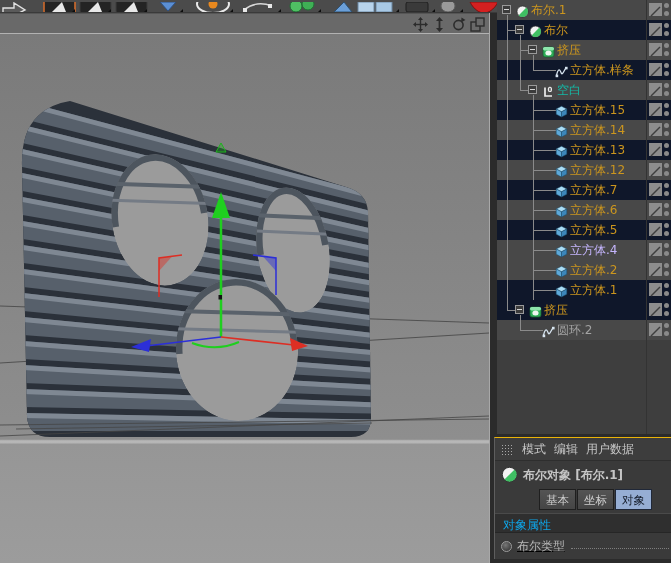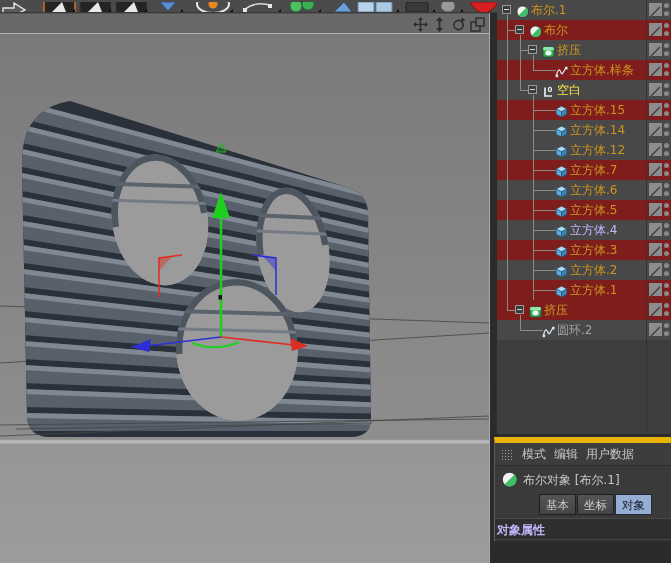--- a/index.html
+++ b/index.html
@@ -19,51 +19,51 @@
   .vp-nav { position:absolute; right:4px; top:3px; display:flex; gap:4px; }
   .vp-nav svg { display:block; }
   .vp-canvas { position:absolute; left:0; top:21px; width:489px; height:529px;
     background:linear-gradient(#7a7a7a 0%, #8e8e8e 76.6%, #b7b7b7 76.9%, #b7b7b7 77.2%, #969696 77.6%, #9c9c9c 100%); }
   .vp-canvas svg { position:absolute; left:0; top:0; }
 
   
   .om-panel { position:absolute; left:497px; top:0; width:174px; height:434px;
     background:#3e3e3e; overflow:hidden; }
   .om-row { position:relative; width:100%; height:20px; }
-  .om-row.alt0 { background:#484848; } .om-row.alt1 { background:#7f1d1d; }
+  .om-row.alt0 { background:#484848; } .om-row.alt1 { background:#0f172a; }
   .tree-line { position:absolute; background:#8a8a8a; }
   .om-expand { position:absolute; top:5px; width:9px; height:9px;
     border:1px solid #9a9a9a; background:#3c3c3c; }
   .om-expand i { position:absolute; left:1px; top:3px; width:5px; height:1px; background:#d6d6d6; }
   .om-icon { position:absolute; top:3px; width:13px; height:13px; }
   .om-label { position:absolute; top:3px; font-size:12px; line-height:14px; white-space:nowrap; }
   .om-divider { position:absolute; left:149px; top:0; width:1px; height:434px; background:#333; }
   .om-swatch { position:absolute; left:152px; top:3px; width:13px; height:13px; background:#8d8d8d; }
   .om-dot { position:absolute; left:167px; width:5px; height:5px; border-radius:50%; background:#8a8a8a; }
 
   
-  .am-panel { position:absolute; left:494px; top:437px; width:177px; height:104px;
-    background:#3a3a3a; border-left:1px solid #5e5e5e; border-top:6px solid #eab308; overflow:hidden; }
+  .am-panel { position:absolute; left:494px; top:437px; width:177px; height:122px;
+    background:#3a3a3a; border-left:1px solid #5e5e5e; border-top:1px solid #eab308; overflow:hidden; }
   .am-menubar { position:absolute; left:0; top:0; width:100%; height:23px;
     background:#3d3d3d; border-bottom:1px solid #2e2e2e;
     display:flex; align-items:center; padding-left:6px; gap:8px; }
   .am-grip { width:13px; height:11px;
     background-image:radial-gradient(#a8a8a8 0.8px, transparent 1px);
     background-size:3px 3px; }
   .am-menu-item { font-size:12px; color:#c6c6c6; }
-  .am-objrow { position:absolute; left:0; top:23px; width:100%; height:26px; }
+  .am-objrow { position:absolute; left:0; top:23px; width:100%; height:26px;font-weight:bold; }
   .am-objrow svg { position:absolute; left:6px; top:5px; }
   .am-objtitle { position:absolute; left:28px; top:6px; font-size:12px; color:#c6c6c6; white-space:nowrap; }
   .am-tabs { position:absolute; left:4px; top:51px; display:flex;margin-left:40px; }
   .am-tab { height:21px; padding:0 6px; font-size:11.5px; line-height:20px; color:#cfcfcf;
     background:linear-gradient(#545454,#454545); border:1px solid #1f1f1f; margin-right:1px; }
   .am-tab.sel { background:#96aed4; color:#141c2a; border-color:#202838; }
   .am-section { position:absolute; left:0; top:75px; width:100%; height:20px;
     background:#2f2f2f; border-top:1px solid #4a4a4a; border-bottom:1px solid #262626; }
-  .am-section span { margin-left:2px; font-size:12px; font-weight:bold; color:#c4b5fd; line-height:19px; display:inline-block; }
+  .am-section span { margin-left:8px; font-size:12px; font-weight:normal; color:#0ea5e9; line-height:19px; display:inline-block; }
   .am-prop { position:absolute; left:0; width:100%; height:20px; display:flex; align-items:center;text-decoration:underline; }
   .am-radio { width:11px; height:11px; margin-left:6px; border-radius:50%;
     border:1px solid #9b9b9b; background:radial-gradient(circle at 40% 35%, #787878 0%, #3c3c3c 75%); flex:none; }
   .am-prop-label { margin-left:5px; font-size:12px; color:#b6b6b6; white-space:nowrap; }
   .am-leader { flex:1; border-bottom:1px dotted #7e7e7e; margin:0 2px 4px 6px; height:10px; }
 </style>
 </head>
 <body>
 
 <div class="stage">
@@ -331,21 +331,21 @@
         <div class="tree-line" style="left:23px;top:10px;width:9px;height:1px"></div>
         <div class="tree-line" style="left:10px;top:0px;width:1px;height:20px"></div>
         <div class="tree-line" style="left:36px;top:15px;width:1px;height:5px"></div>
         <div class="om-expand" style="left:31px">
           <i></i>
         </div>
         <span class="om-icon" style="left:45px"><svg width="13" height="13">
             <path d="M3,2.5 V11 H10" stroke="#ececec" stroke-width="1.7" fill="none"></path>
             <text x="5.5" y="7" font-size="7" font-weight="bold" fill="#ececec">0</text>
           </svg></span>
-        <span class="om-label" style="left:60px;color:#fde047">空白</span>
+        <span class="om-label" style="left:60px;color:#14b8a6">空白</span>
         <div class="om-swatch"><svg width="13" height="13">
             <line x1="2" y1="11" x2="11" y2="2" stroke="#3f3f3f" stroke-width="1.5"></line>
           </svg></div>
         <div class="om-dot" style="top:3px"></div>
         <div class="om-dot" style="top:11px"></div>
       </div>
       <div class="om-row alt1">
         <div class="tree-line" style="left:36px;top:0px;width:1px;height:20px"></div>
         <div class="tree-line" style="left:36px;top:10px;width:23px;height:1px"></div>
         <div class="tree-line" style="left:10px;top:0px;width:1px;height:20px"></div>
@@ -374,20 +374,38 @@
               <polygon points="11.8,4 6.5,6.8 6.5,12 11.8,9.2" fill="#3c86ba"></polygon>
             </g>
           </svg></span>
         <span class="om-label" style="left:73px;color:#cc961e">立方体.14</span>
         <div class="om-swatch"><svg width="13" height="13">
             <line x1="2" y1="11" x2="11" y2="2" stroke="#3f3f3f" stroke-width="1.5"></line>
           </svg></div>
         <div class="om-dot" style="top:3px"></div>
         <div class="om-dot" style="top:11px"></div>
       </div>
+      <div class="om-row alt1">
+        <div class="tree-line" style="left:36px;top:0px;width:1px;height:20px"></div>
+        <div class="tree-line" style="left:36px;top:10px;width:23px;height:1px"></div>
+        <div class="tree-line" style="left:10px;top:0px;width:1px;height:20px"></div>
+        <span class="om-icon" style="left:58px"><svg width="13" height="13">
+            <g stroke="#1c4c68" stroke-width="0.5">
+              <polygon points="6.5,1.2 11.8,4 6.5,6.8 1.2,4" fill="#aadcf4"></polygon>
+              <polygon points="1.2,4 6.5,6.8 6.5,12 1.2,9.2" fill="#5ea9d9"></polygon>
+              <polygon points="11.8,4 6.5,6.8 6.5,12 11.8,9.2" fill="#3c86ba"></polygon>
+            </g>
+          </svg></span>
+        <span class="om-label" style="left:73px;color:#cc961e">立方体.13</span>
+        <div class="om-swatch"><svg width="13" height="13">
+            <line x1="2" y1="11" x2="11" y2="2" stroke="#3f3f3f" stroke-width="1.5"></line>
+          </svg></div>
+        <div class="om-dot" style="top:3px"></div>
+        <div class="om-dot" style="top:11px"></div>
+      </div>
       <div class="om-row alt0">
         <div class="tree-line" style="left:36px;top:0px;width:1px;height:20px"></div>
         <div class="tree-line" style="left:36px;top:10px;width:23px;height:1px"></div>
         <div class="tree-line" style="left:10px;top:0px;width:1px;height:20px"></div>
         <span class="om-icon" style="left:58px"><svg width="13" height="13">
             <g stroke="#1c4c68" stroke-width="0.5">
               <polygon points="6.5,1.2 11.8,4 6.5,6.8 1.2,4" fill="#aadcf4"></polygon>
               <polygon points="1.2,4 6.5,6.8 6.5,12 1.2,9.2" fill="#5ea9d9"></polygon>
               <polygon points="11.8,4 6.5,6.8 6.5,12 11.8,9.2" fill="#3c86ba"></polygon>
             </g>
@@ -458,38 +476,20 @@
         <div class="tree-line" style="left:36px;top:10px;width:23px;height:1px"></div>
         <div class="tree-line" style="left:10px;top:0px;width:1px;height:20px"></div>
         <span class="om-icon" style="left:58px"><svg width="13" height="13">
             <g stroke="#1c4c68" stroke-width="0.5">
               <polygon points="6.5,1.2 11.8,4 6.5,6.8 1.2,4" fill="#aadcf4"></polygon>
               <polygon points="1.2,4 6.5,6.8 6.5,12 1.2,9.2" fill="#5ea9d9"></polygon>
               <polygon points="11.8,4 6.5,6.8 6.5,12 11.8,9.2" fill="#3c86ba"></polygon>
             </g>
           </svg></span>
         <span class="om-label" style="left:73px;color:#c4b5fd">立方体.4</span>
-        <div class="om-swatch"><svg width="13" height="13">
-            <line x1="2" y1="11" x2="11" y2="2" stroke="#3f3f3f" stroke-width="1.5"></line>
-          </svg></div>
-        <div class="om-dot" style="top:3px"></div>
-        <div class="om-dot" style="top:11px"></div>
-      </div>
-      <div class="om-row alt1">
-        <div class="tree-line" style="left:36px;top:0px;width:1px;height:20px"></div>
-        <div class="tree-line" style="left:36px;top:10px;width:23px;height:1px"></div>
-        <div class="tree-line" style="left:10px;top:0px;width:1px;height:20px"></div>
-        <span class="om-icon" style="left:58px"><svg width="13" height="13">
-            <g stroke="#1c4c68" stroke-width="0.5">
-              <polygon points="6.5,1.2 11.8,4 6.5,6.8 1.2,4" fill="#aadcf4"></polygon>
-              <polygon points="1.2,4 6.5,6.8 6.5,12 1.2,9.2" fill="#5ea9d9"></polygon>
-              <polygon points="11.8,4 6.5,6.8 6.5,12 11.8,9.2" fill="#3c86ba"></polygon>
-            </g>
-          </svg></span>
-        <span class="om-label" style="left:73px;color:#cc961e">立方体.3</span>
         <div class="om-swatch"><svg width="13" height="13">
             <line x1="2" y1="11" x2="11" y2="2" stroke="#3f3f3f" stroke-width="1.5"></line>
           </svg></div>
         <div class="om-dot" style="top:3px"></div>
         <div class="om-dot" style="top:11px"></div>
       </div>
       <div class="om-row alt0">
         <div class="tree-line" style="left:36px;top:0px;width:1px;height:20px"></div>
         <div class="tree-line" style="left:36px;top:10px;width:23px;height:1px"></div>
         <div class="tree-line" style="left:10px;top:0px;width:1px;height:20px"></div>

